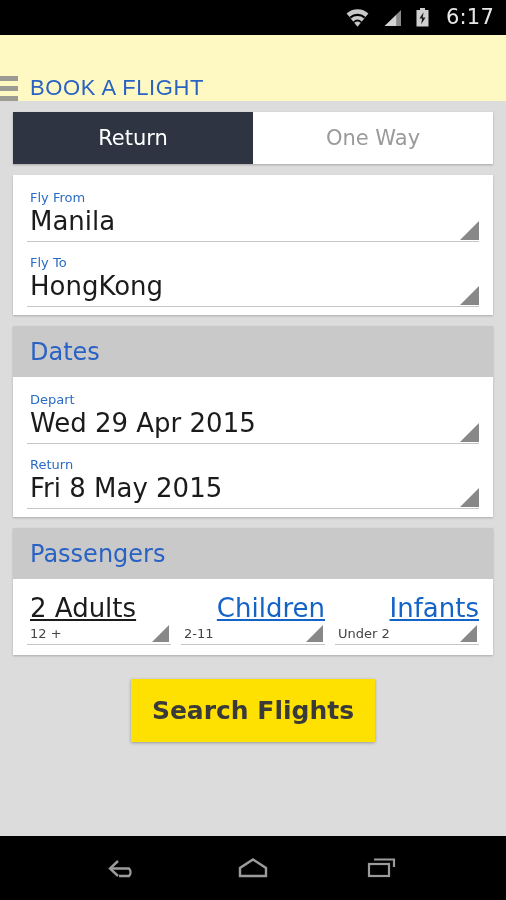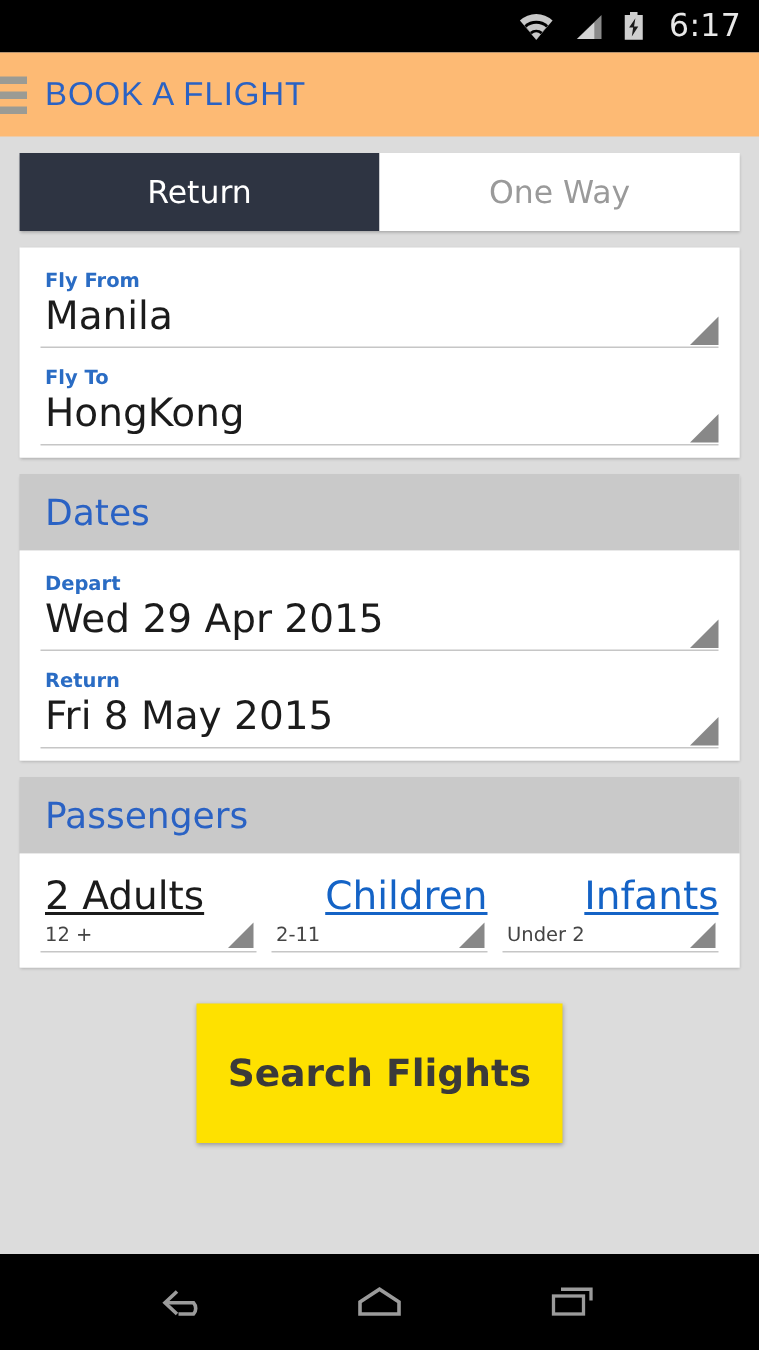--- a/index.html
+++ b/index.html
@@ -19,22 +19,22 @@
   }
   .sb-icon { display:block; }
   .sb-time {
     color:#e8e8e8; font-size:21px; line-height:21px;
     font-family:"DejaVu Sans", sans-serif; letter-spacing:0.2px;
     margin-left:3px;
   }
 
   
   .appbar {
-    height:56px; background:#fdba74;
-    display:flex; align-items:center;
+    height:66px; background:#fef9c3;
+    display:flex; align-items:flex-end;
     padding-left:0px;
   }
   .hamburger {
     width:22px; margin-left:-4px; margin-right:12px;
     display:flex; flex-direction:column; gap:5px; flex:0 0 auto;
   }
   .hamburger span {
     display:block; height:5px; background:#9b9b94; width:100%;
   }
   .appbar-title {
@@ -62,21 +62,21 @@
   }
   .card-header-title {
     color:#2a62c4; font-size:24px; font-family:"DejaVu Sans", sans-serif;
   }
   .card-body { background:#ffffff; padding:4px 14px 6px 14px; }
 
   
   .field { position:relative; padding:11px 0 2px 0; }
   .field-label {
     color:#2a6cc4; font-size:13px; line-height:15px;
-    font-family:"DejaVu Sans", sans-serif; padding-left:3px;font-weight:bold;
+    font-family:"DejaVu Sans", sans-serif; padding-left:3px;
   }
   .field-value {
     color:#1b1b1b; font-size:26px; line-height:33px;
     font-family:"DejaVu Sans", sans-serif; padding-left:3px;
     white-space:nowrap;
   }
   .field-underline {
     height:1px; background:#c6c6c6; margin-top:3px;
   }
   .corner-tri {
@@ -106,21 +106,21 @@
     border-left:17px solid transparent;
     border-bottom:17px solid #888888;
   }
 
   
   .btn-wrap { display:flex; justify-content:center; margin-top:24px; }
   .search-btn {
     background:#fee100; border:none; cursor:pointer;
     color:#3a3a3a; font-size:25px; font-weight:bold;
     font-family:"DejaVu Sans", sans-serif;
-    padding:32px 0; width:244px;
+    padding:17px 0; width:244px;
     box-shadow:0 1px 3px rgba(0,0,0,0.3);
   }
 
   
   .navbar {
     position:absolute; left:0; bottom:0;
     width:506px; height:64px; background:#000000;
     display:flex; align-items:center; justify-content:space-around;
     padding:0 60px;
   }

